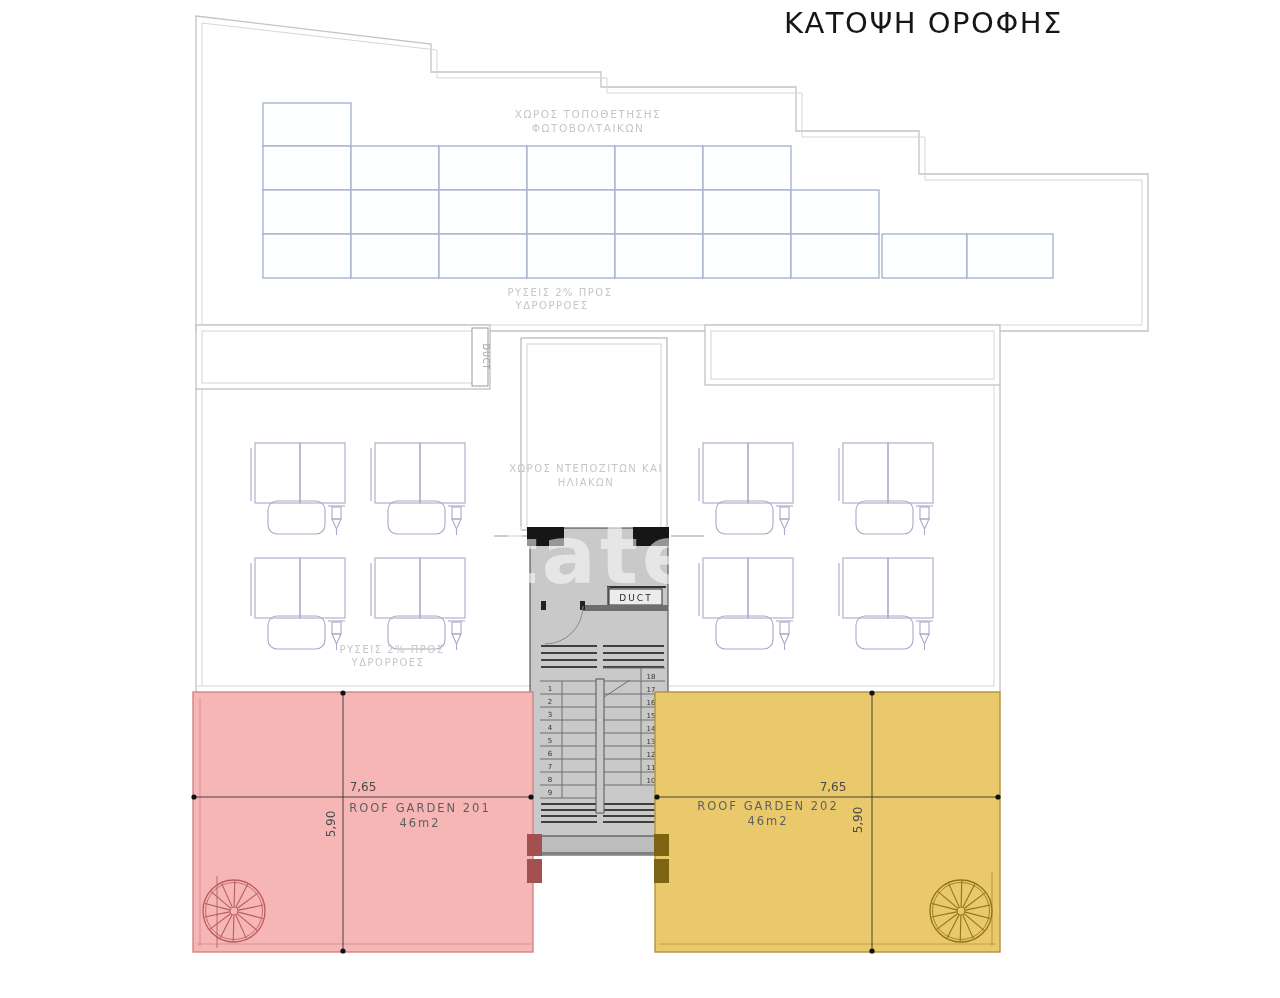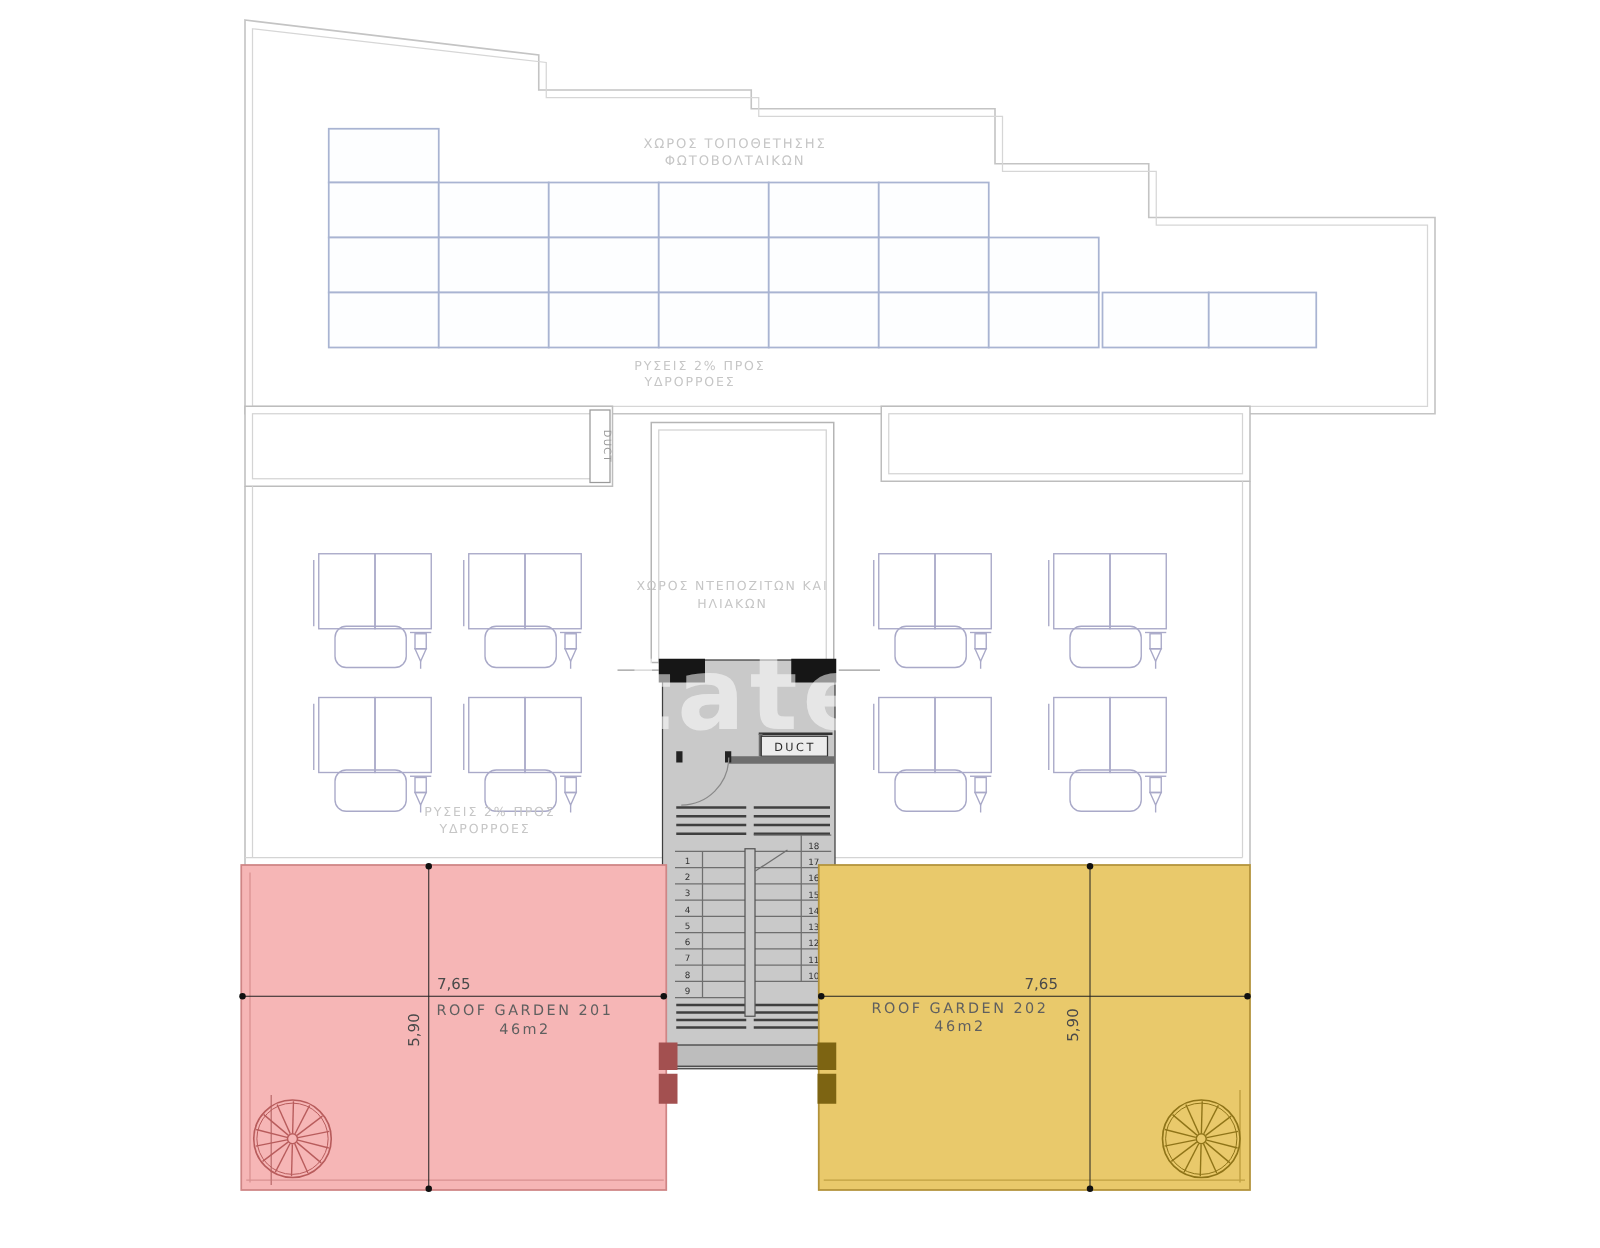--- a/index.html
+++ b/index.html
@@ -336,13 +336,14 @@
           <line x1="957.5547308225288" y1="908.1051562572798" x2="938.0315388168583" y2="891.7010417151984" stroke="#8f7418" stroke-width="1.1"></line>
           <line x1="959.1519453568071" y1="906.8969896373792" x2="948.6796357120477" y2="883.6465975825283" stroke="#8f7418" stroke-width="1.1"></line>
           <line x1="961.1151897780727" y1="906.5014745399156" x2="961.767931853818" y2="881.009830266104" stroke="#8f7418" stroke-width="1.1"></line>
           <line x1="963.055619451081" y1="906.9969475806158" x2="974.7041296738737" y2="884.3129838707723" stroke="#8f7418" stroke-width="1.1"></line>
           <line x1="964.5889084812846" y1="908.2852742471913" x2="984.9260565418978" y2="892.9018283146083" stroke="#8f7418" stroke-width="1.1"></line>
           <line x1="965.4113701716958" y1="910.1112856430369" x2="990.4091344779721" y2="905.0752376202458" stroke="#8f7418" stroke-width="1.1"></line>
         </g>
     </g>
   </svg>
 
+  <div class="plan-title">ΚΑΤΟΨΗ ΟΡΟΦΗΣ</div>
 </div>
 
 </body></html>

